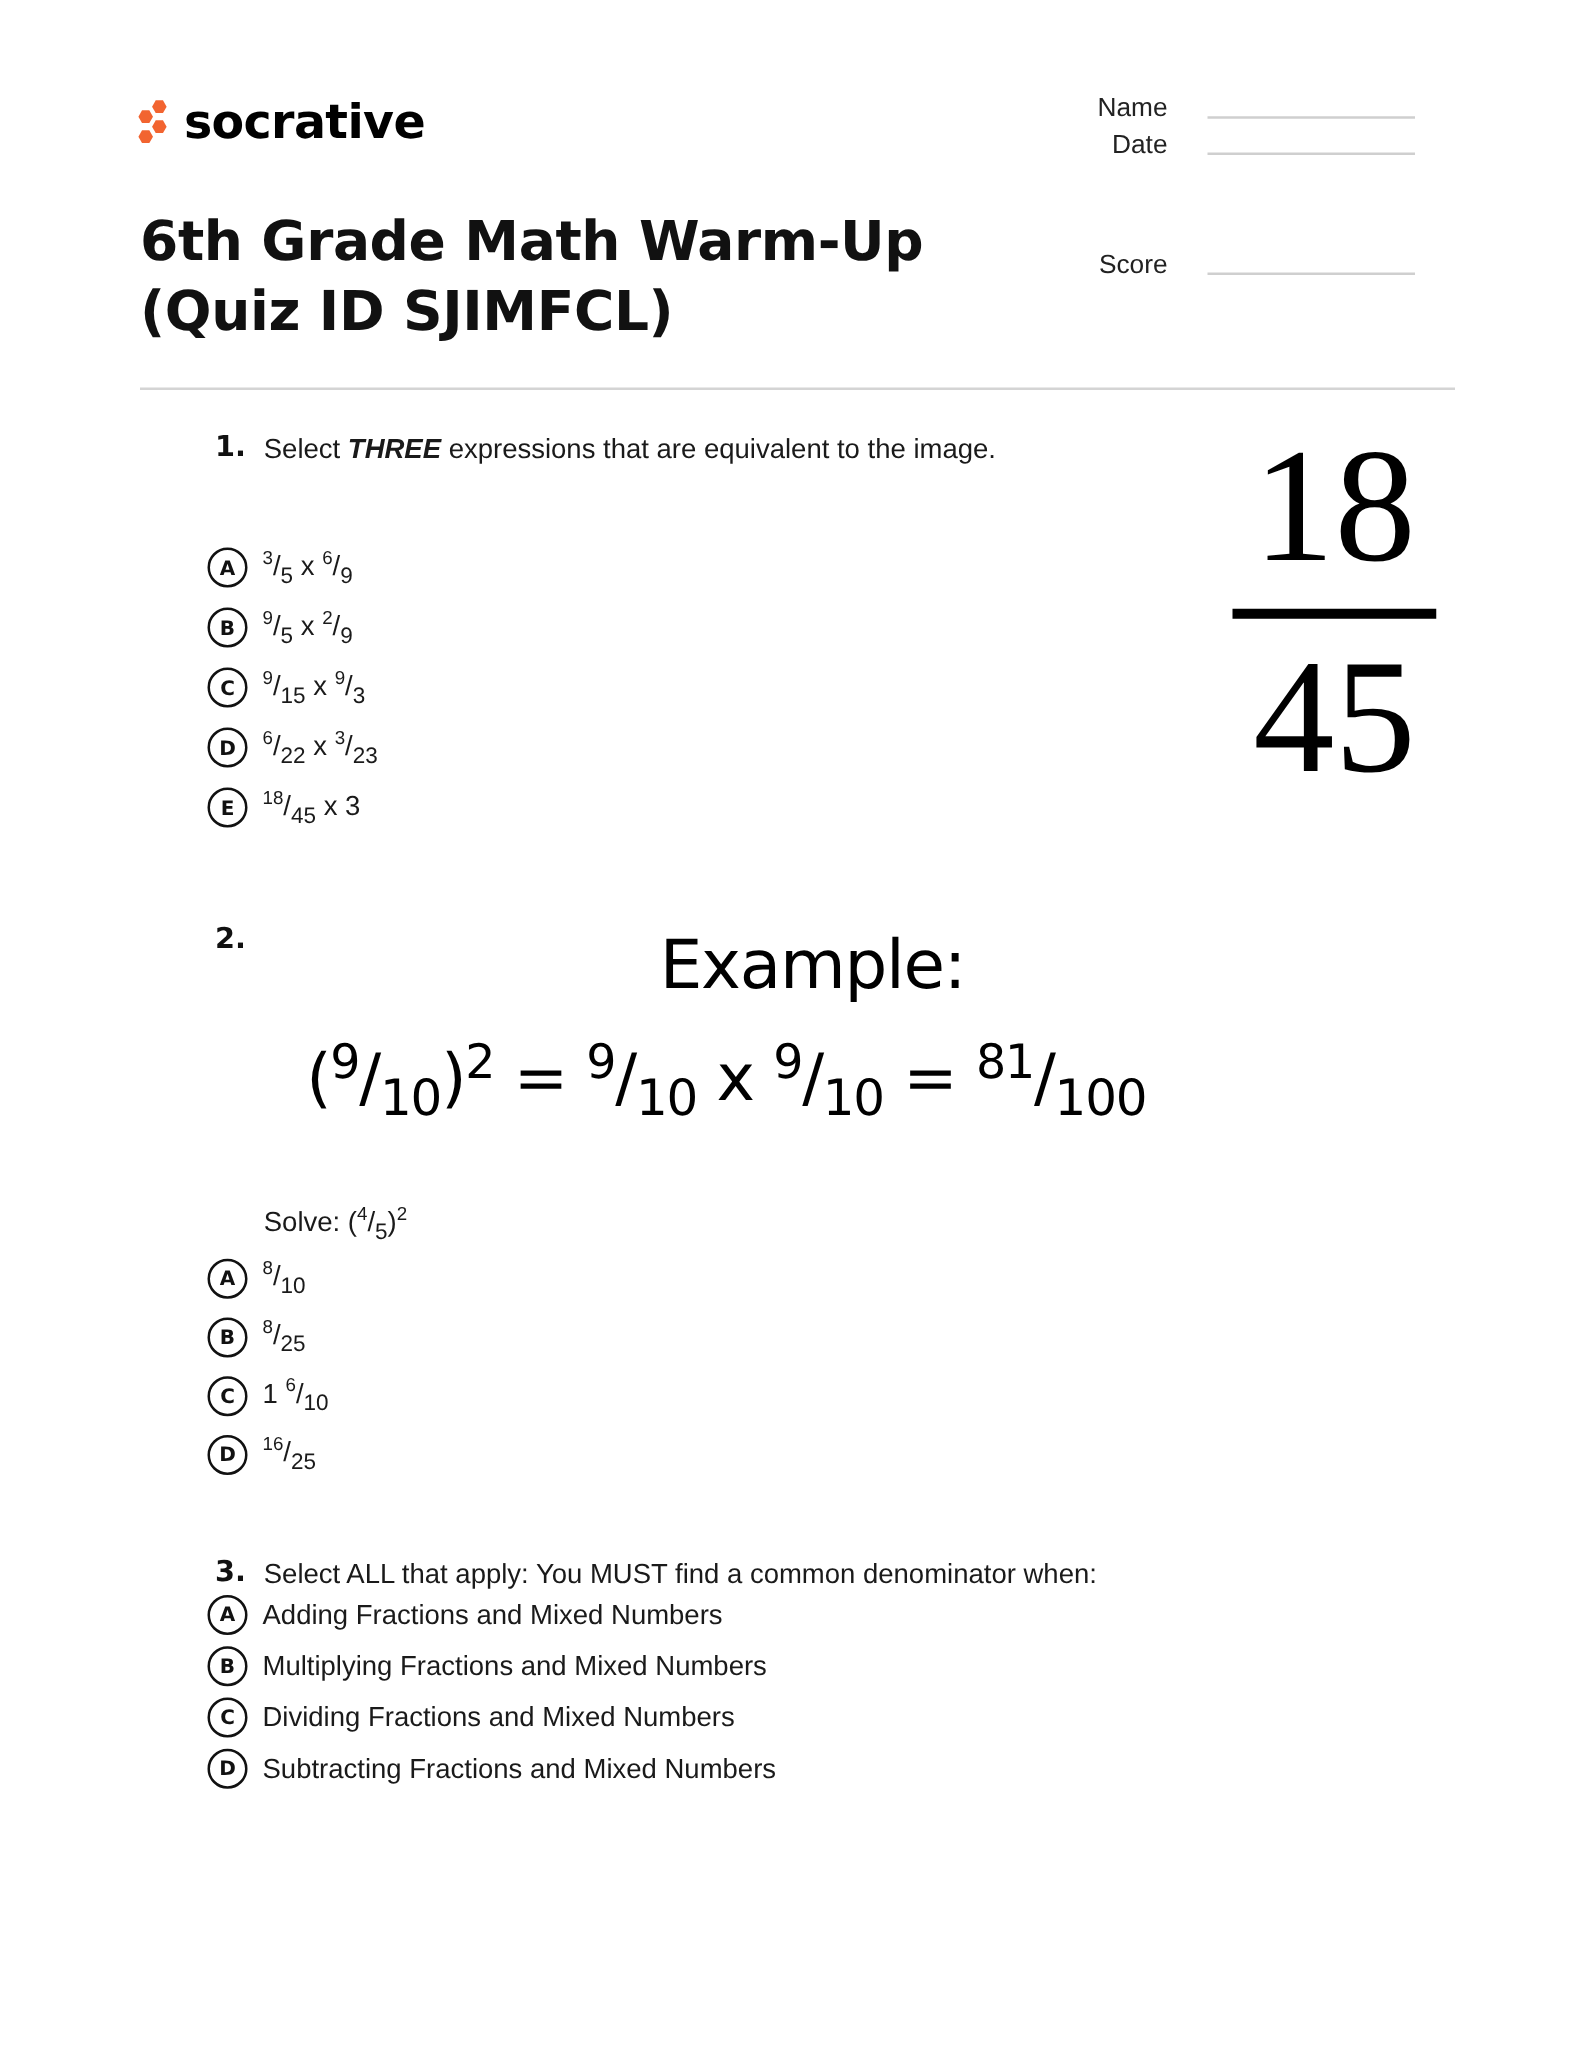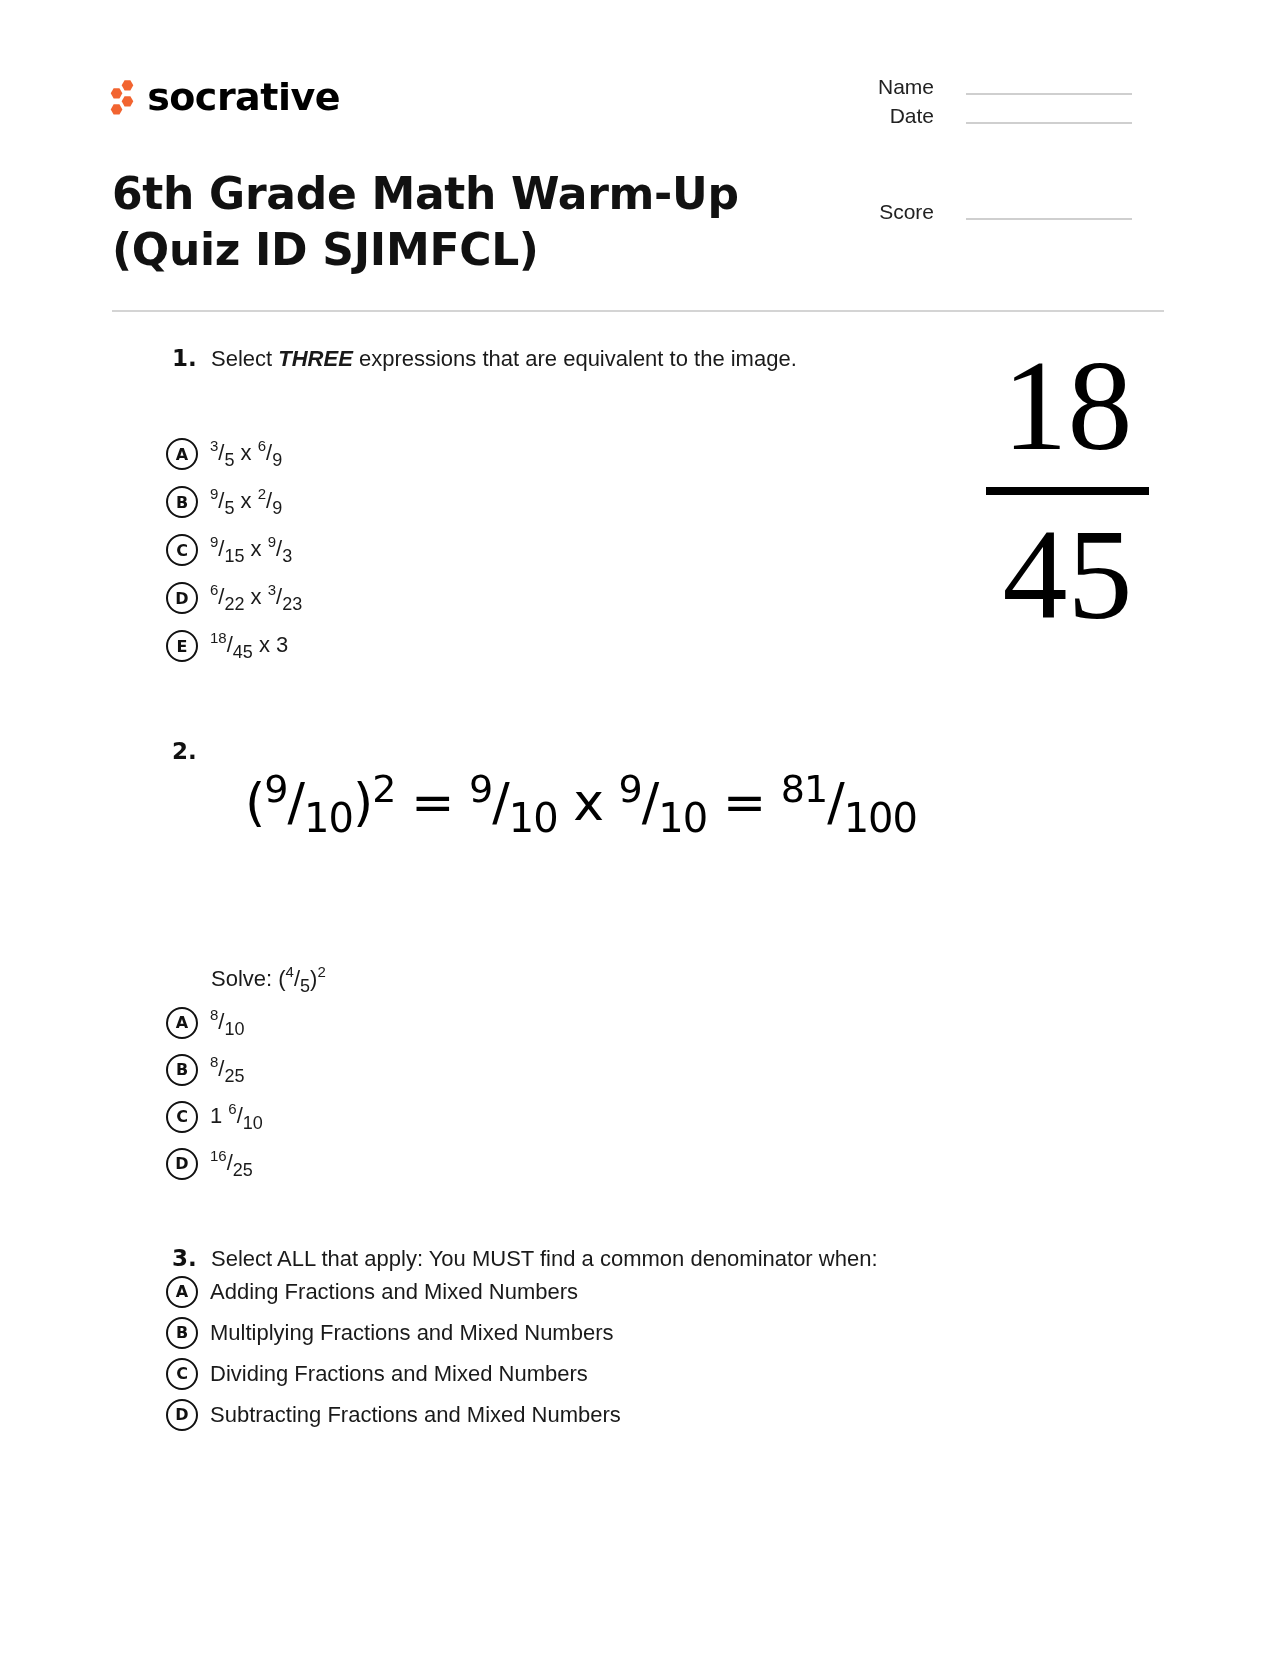--- a/index.html
+++ b/index.html
@@ -106,20 +106,21 @@
       <span class="bubble">E</span>
       <span class="opt-text"><sup>18</sup><span style="white-space: pre;">/</span><sub>45</sub><span style="white-space: pre;"> x 3</span></span>
     </div>
   </div>
 
 <div class="abs" style="left:172px; top:738px;">
   <span class="qnum">2.</span>
 </div>
 
 <div class="abs example">
+  <div class="example-title">Example:</div>
   <div class="example-eq">
     <span>(</span><sup>9</sup><span>/</span><sub>10</sub><span>)</span><sup>2</sup><span style="white-space:pre"> = </span><sup>9</sup><span>/</span><sub>10</sub><span style="white-space:pre"> x </span><sup>9</sup><span>/</span><sub>10</sub><span style="white-space:pre"> = </span><sup>81</sup><span>/</span><sub>100</sub>
   </div>
 </div>
 
 <div class="abs opt-text" style="left:199px; top:963px;">
   <span>Solve: (</span><sup>4</sup><span>/</span><sub>5</sub><span>)</span><sup>2</sup>
 </div>
 
 <div class="abs" style="left:166px; top:999px;" id="q2-options">

